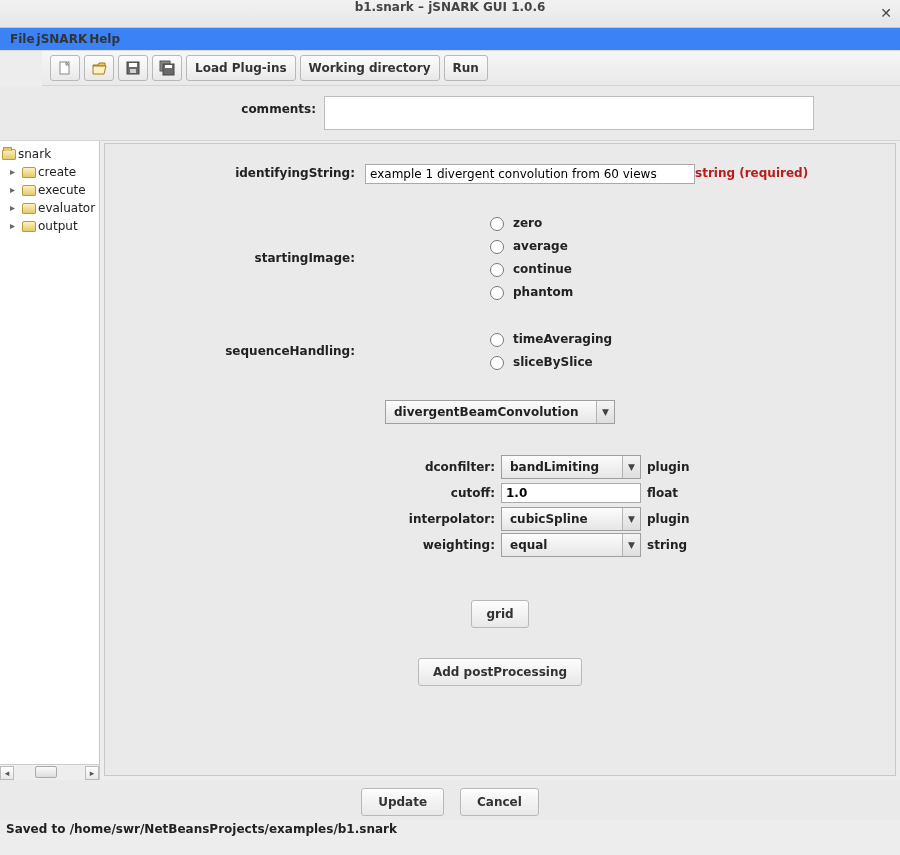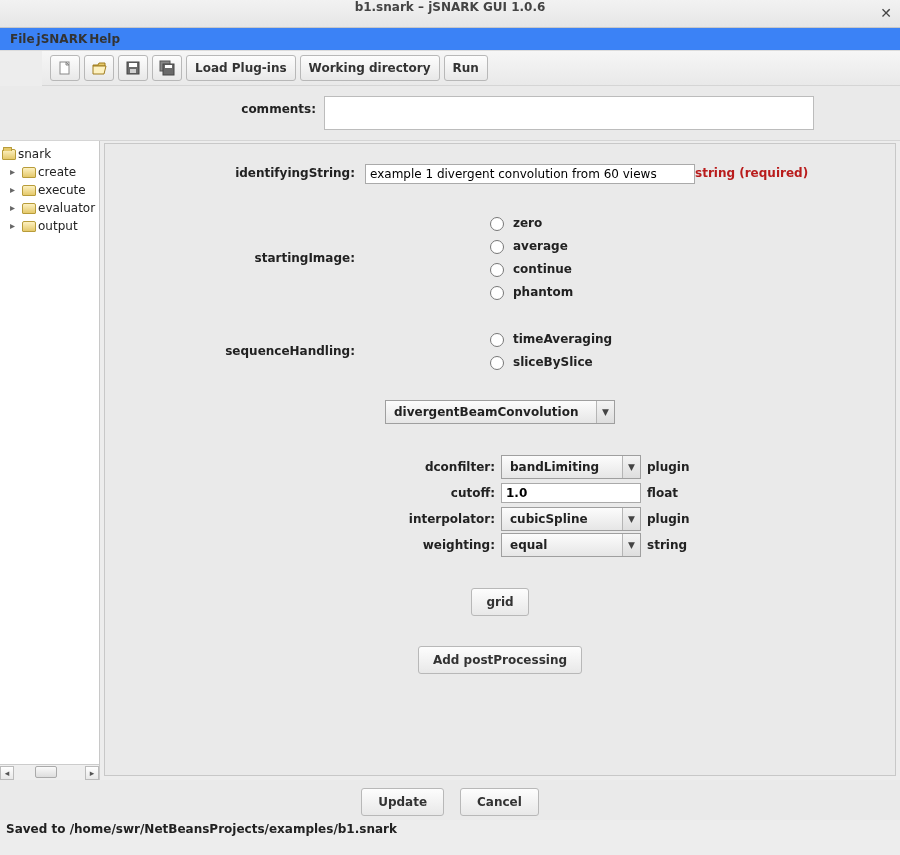--- a/index.html
+++ b/index.html
@@ -411,21 +411,21 @@
     </div>
     <div class="param-row">
       <div class="param-label">weighting:</div>
       <div class="select-box small-sel">
         <span class="sel-text">equal</span>
         <span class="sel-arrow">▼</span>
       </div>
       <div class="suffix">string</div>
     </div>
 
-    <div class="center-block" style="margin-top:30px;">
+    <div class="center-block" style="margin-top:42px;">
       <div class="text-btn" style="height:28px; padding:0 14px;">grid</div>
     </div>
 
     <div class="center-block" style="margin-top:19px; margin-bottom:10px;">
       <div class="text-btn" style="height:28px; padding:0 14px;">Add postProcessing</div>
     </div>
 
   </div>
 </div>
 

